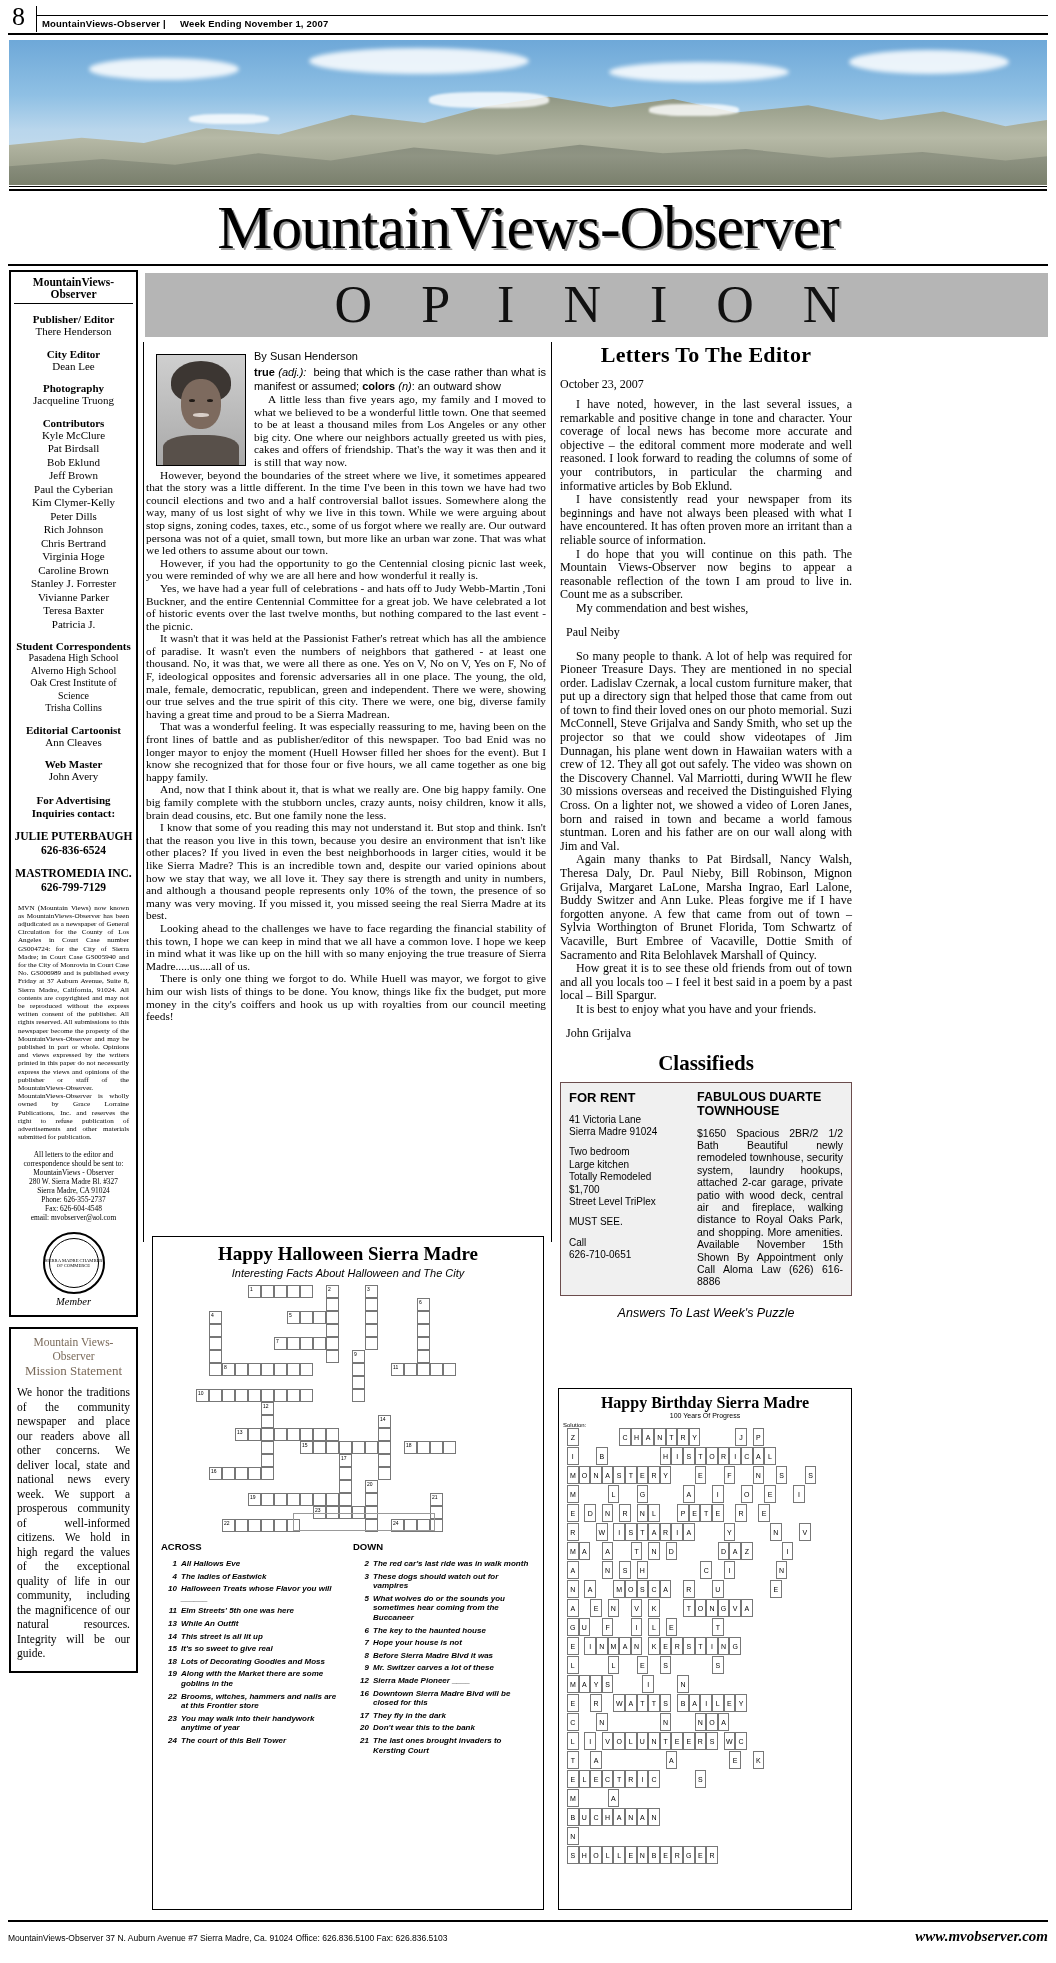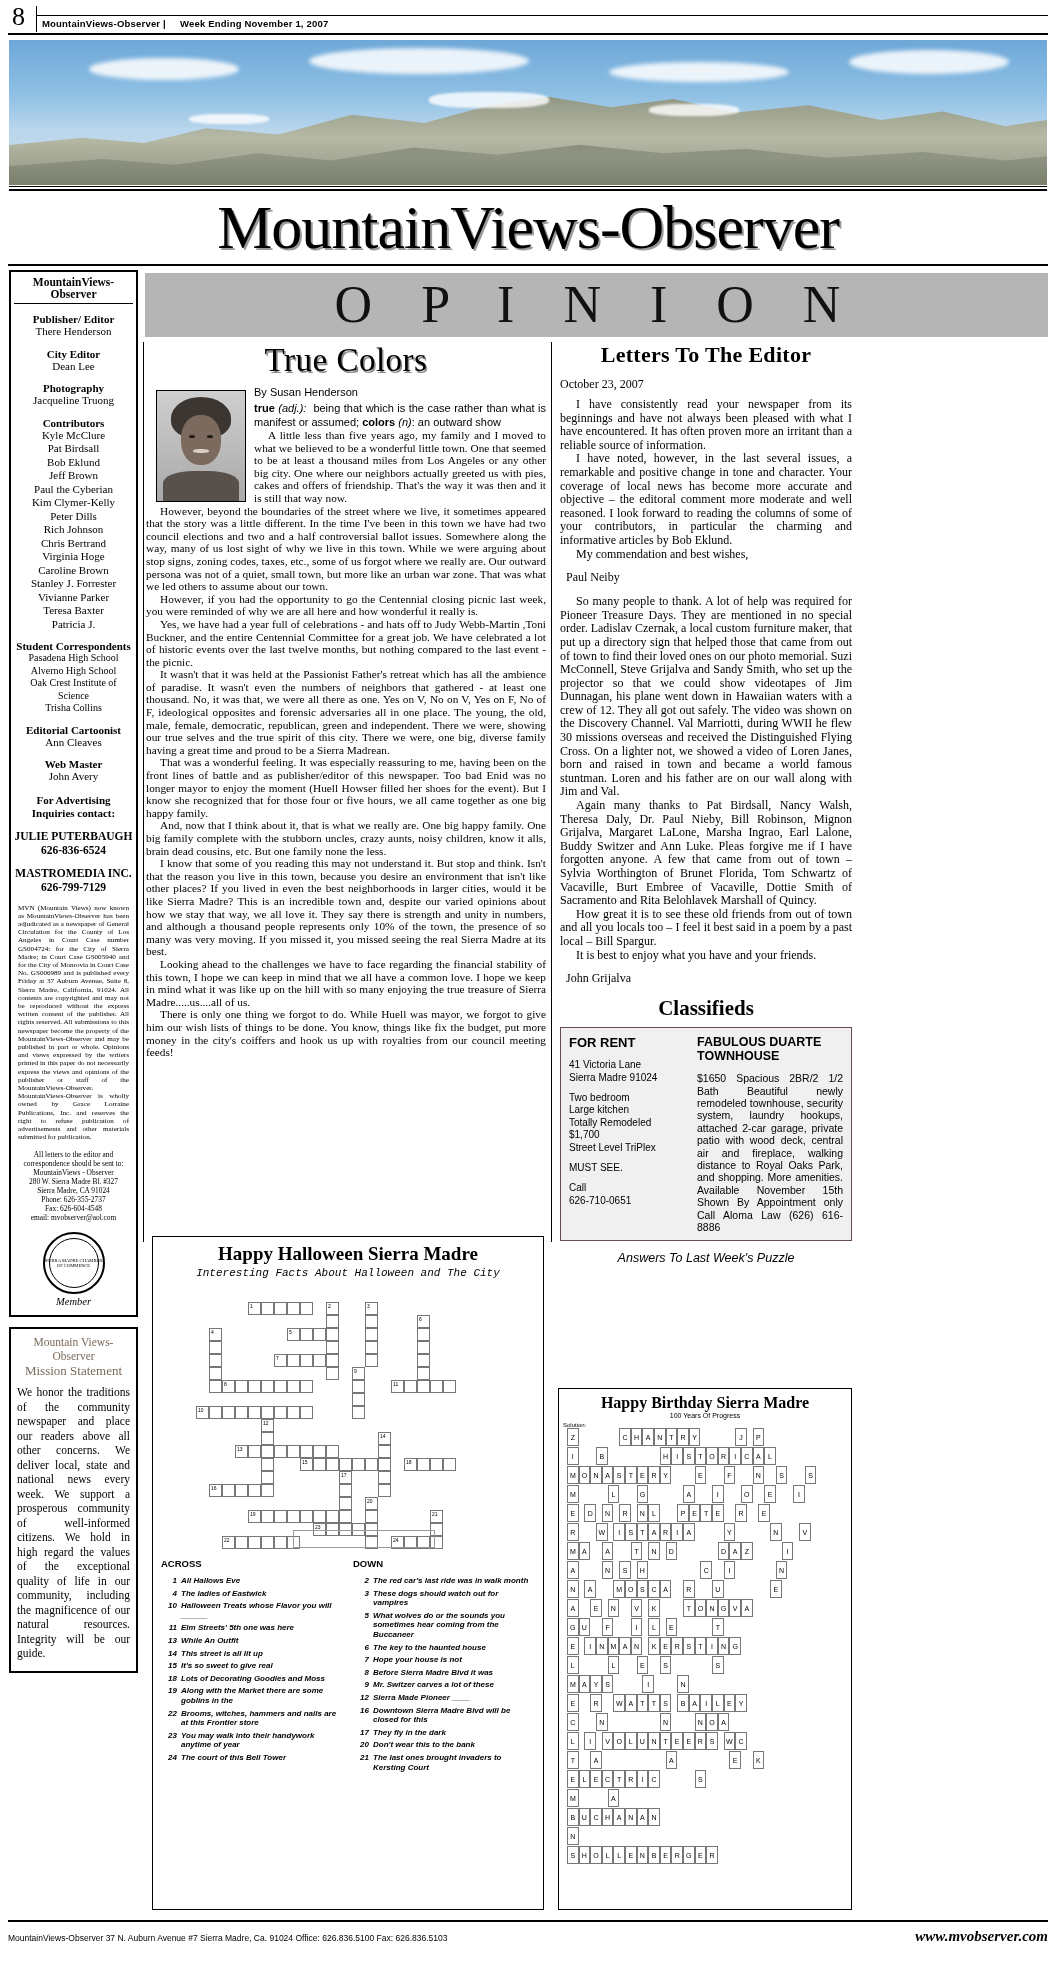--- a/index.html
+++ b/index.html
@@ -98,21 +98,21 @@
   .cl-h{font-family:"Liberation Sans",sans-serif;font-weight:bold;font-size:13px;margin-bottom:9px;}
   .cl-h.c{text-align:left;font-size:12.5px;line-height:14px;}
   .cl-t{font-family:"Liberation Sans",sans-serif;font-size:10px;line-height:12.4px;}
   .cl-t p{margin:0 0 8px;}
   .cl-j{font-family:"Liberation Sans",sans-serif;font-size:10.5px;line-height:12.4px;text-align:justify;margin:0;}
   .ans-title{font-family:"Liberation Sans",sans-serif;font-style:italic;font-size:12.5px;text-align:center;margin:10px 0 6px;}
 
   
   .puz{position:absolute;border:1px solid #000;}
   .puz-h{font-family:"Liberation Serif",serif;font-weight:bold;font-size:19px;text-align:center;margin:6px 0 2px;}
-  .puz-sub{font-family:Liberation Mono, monospace;font-style:italic;font-size:11px;text-align:center;margin-bottom:23px;}
+  .puz-sub{font-family:Liberation Sans, sans-serif;font-style:italic;font-size:11px;text-align:center;margin-bottom:6px;}
   .grid-wrap{position:relative;margin:0 auto;}
   .cell{position:absolute;border:1px solid #777;box-sizing:border-box;background:#fff;}
   .cell span{position:absolute;left:1px;top:0px;font-family:"Liberation Sans",sans-serif;font-size:5px;}
   .clue-cols{display:flex;gap:10px;padding:6px 8px 8px;}
   .clue-col{flex:1;}
   .clue-h{font-family:"Liberation Sans",sans-serif;font-weight:bold;font-size:9.5px;margin-bottom:7px;}
   .clue{font-family:"Liberation Sans",sans-serif;font-style:italic;font-weight:bold;font-size:8px;line-height:9.6px;display:flex;margin-bottom:3px;}
   .clue .n{width:16px;flex:none;text-align:right;margin-right:4px;font-style:italic;}
 
   
@@ -222,21 +222,20 @@
     </div>
 
     <div class="box-mission">
       <div class="mission-t1">Mountain Views-Observer</div>
       <div class="mission-t2">Mission Statement</div>
       <div class="mission-b">We honor the traditions of the community newspaper and place our readers above all other concerns.  We deliver local, state and national news every week.  We support a prosperous community of well-informed citizens.  We hold in high regard the values of the exceptional quality of life in our community, including the magnificence of our natural resources.  Integrity will be our guide.</div>
     </div>
   </div>
 
   <div class="col-mid">
-    <div class="tc-title">True Colors</div>
     <div class="clearfix">
       <div class="tc-photo">
         <div class="ph-body"></div>
         <div class="ph-hair"></div>
         <div class="ph-face">
           <div class="ph-eye" style="left:8px;top:20px;"></div>
           <div class="ph-eye" style="left:26px;top:20px;"></div>
         </div>
         <div class="ph-mouth"></div>
       </div>
@@ -254,22 +253,23 @@
           <p class="body-p">Looking ahead to the challenges we have to face regarding the financial stability of this town, I hope we can keep in mind that we all have a common love.  I hope we keep in mind what it was like up on the hill with so many  enjoying the true treasure of Sierra Madre.....us....all of us.</p>
           <p class="body-p">There is only one thing we forgot to do.  While Huell was mayor, we forgot to give him our wish lists of things to be done.  You know, things like fix the budget, put more money in the city's coiffers and hook us up with royalties from our council meeting feeds!</p>
         </div>
     </div>
   </div>
 
   <div class="col-right">
     <div class="let-title">Letters To The Editor</div>
     <div class="let-date">October 23, 2007</div>
     <div id="l1">
+        <p class="let-p">I have noted, however, in the last several issues, a remarkable and positive change in tone and character. Your coverage of local news has become more accurate and objective – the editoral comment more moderate and well reasoned. I look forward to reading the columns of some of your contributors, in particular the charming and informative articles by Bob Eklund.</p>
         <p class="let-p">I have consistently read your newspaper from its beginnings and have not always been pleased with what I have encountered. It has often proven more an irritant than a reliable source of information.</p>
-        <p class="let-p">I have noted, however, in the last several issues, a remarkable and positive change in tone and character. Your coverage of local news has become more accurate and objective – the editoral comment more moderate and well reasoned. I look forward to reading the columns of some of your contributors, in particular the charming and informative articles by Bob Eklund.</p>
+        <p class="let-p">I do hope that you will continue on this path. The Mountain Views-Observer now begins to appear a reasonable reflection of the town I am proud to live in. Count me as a subscriber.</p>
         <p class="let-p">My commendation and best wishes,</p>
       </div>
     <div class="sig">Paul Neiby</div>
     <div id="l2">
         <p class="let-p">So many people to thank.  A lot of help was required for Pioneer Treasure Days.  They are mentioned in no special order.  Ladislav Czernak, a local custom furniture maker, that put up a directory sign that helped those that came from out of town to find their loved ones on our photo memorial.  Suzi McConnell, Steve Grijalva and Sandy Smith, who set up the projector so that we could show videotapes of Jim Dunnagan, his plane went down in Hawaiian waters with a crew of 12.  They all got out safely.  The video was shown on the Discovery Channel.  Val Marriotti, during WWII he flew 30 missions overseas and received the Distinguished Flying Cross.  On a lighter not, we showed a video of Loren Janes, born and raised in town and became a world famous stuntman.  Loren and his father are on our wall along with Jim and Val.</p>
         <p class="let-p">Again many thanks to Pat Birdsall, Nancy Walsh, Theresa Daly, Dr. Paul Nieby, Bill Robinson, Mignon Grijalva, Margaret LaLone, Marsha Ingrao, Earl Lalone, Buddy Switzer and Ann Luke.  Pleas forgive me if I have forgotten anyone.  A few that came from out of town – Sylvia Worthington of Brunet Florida, Tom Schwartz of Vacaville, Burt Embree of Vacaville, Dottie Smith of Sacramento and Rita Belohlavek Marshall of Quincy.</p>
         <p class="let-p">How great it is to see these old friends from out of town and all you locals too – I feel it best said in a poem by a past local – Bill Spargur.</p>
         <p class="let-p">It is best to enjoy what you have and your friends.</p>
       </div>
     <div class="sig">John Grijalva</div>

